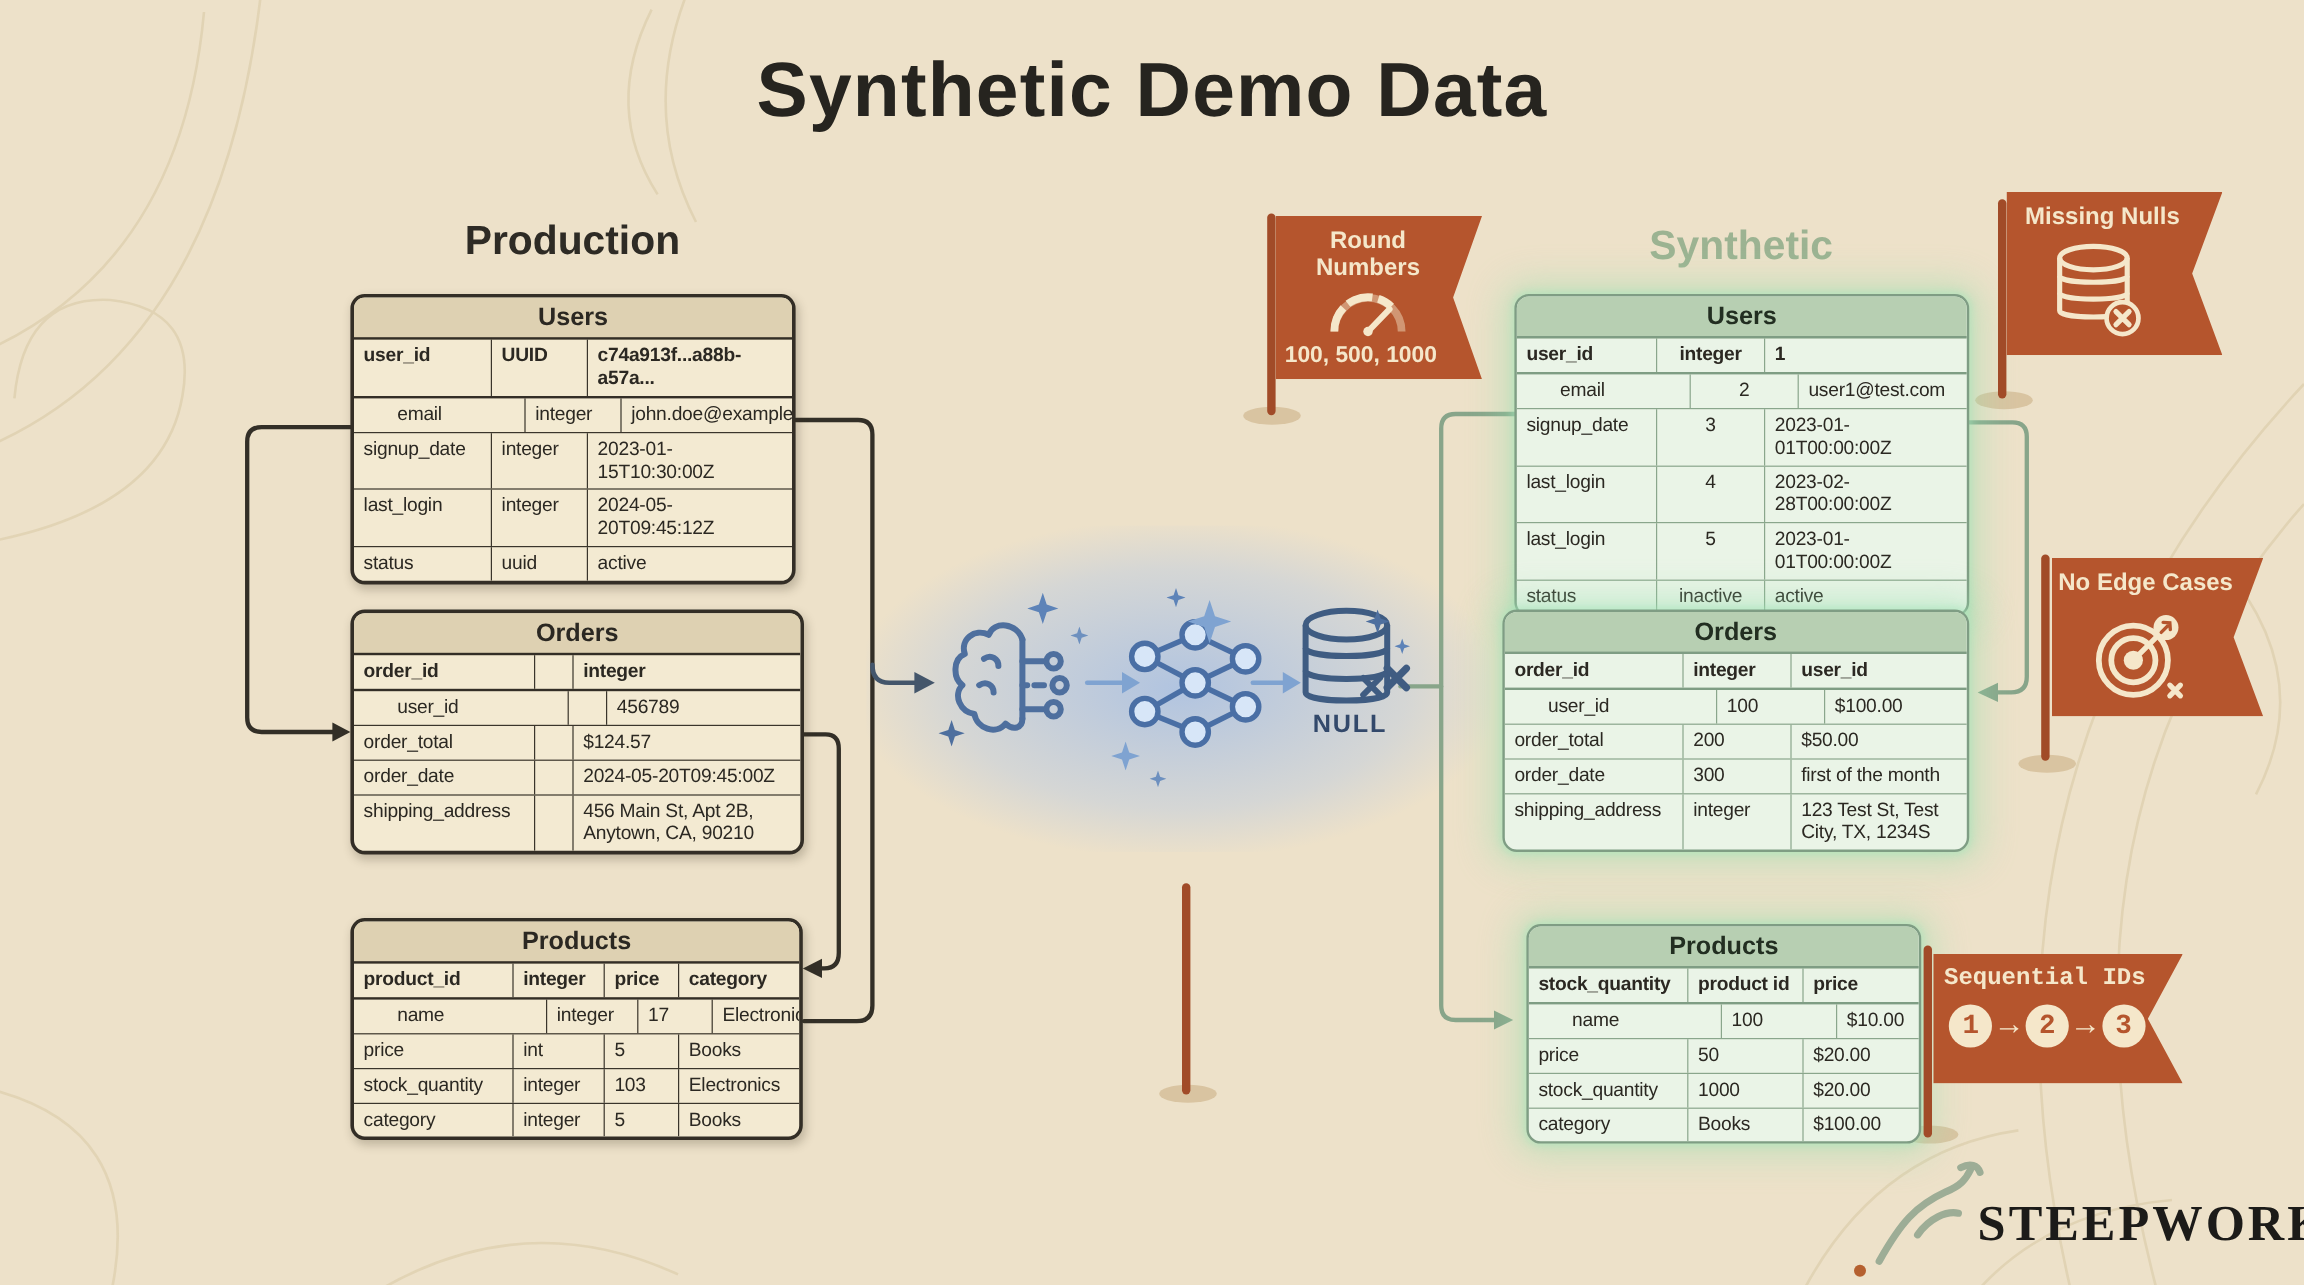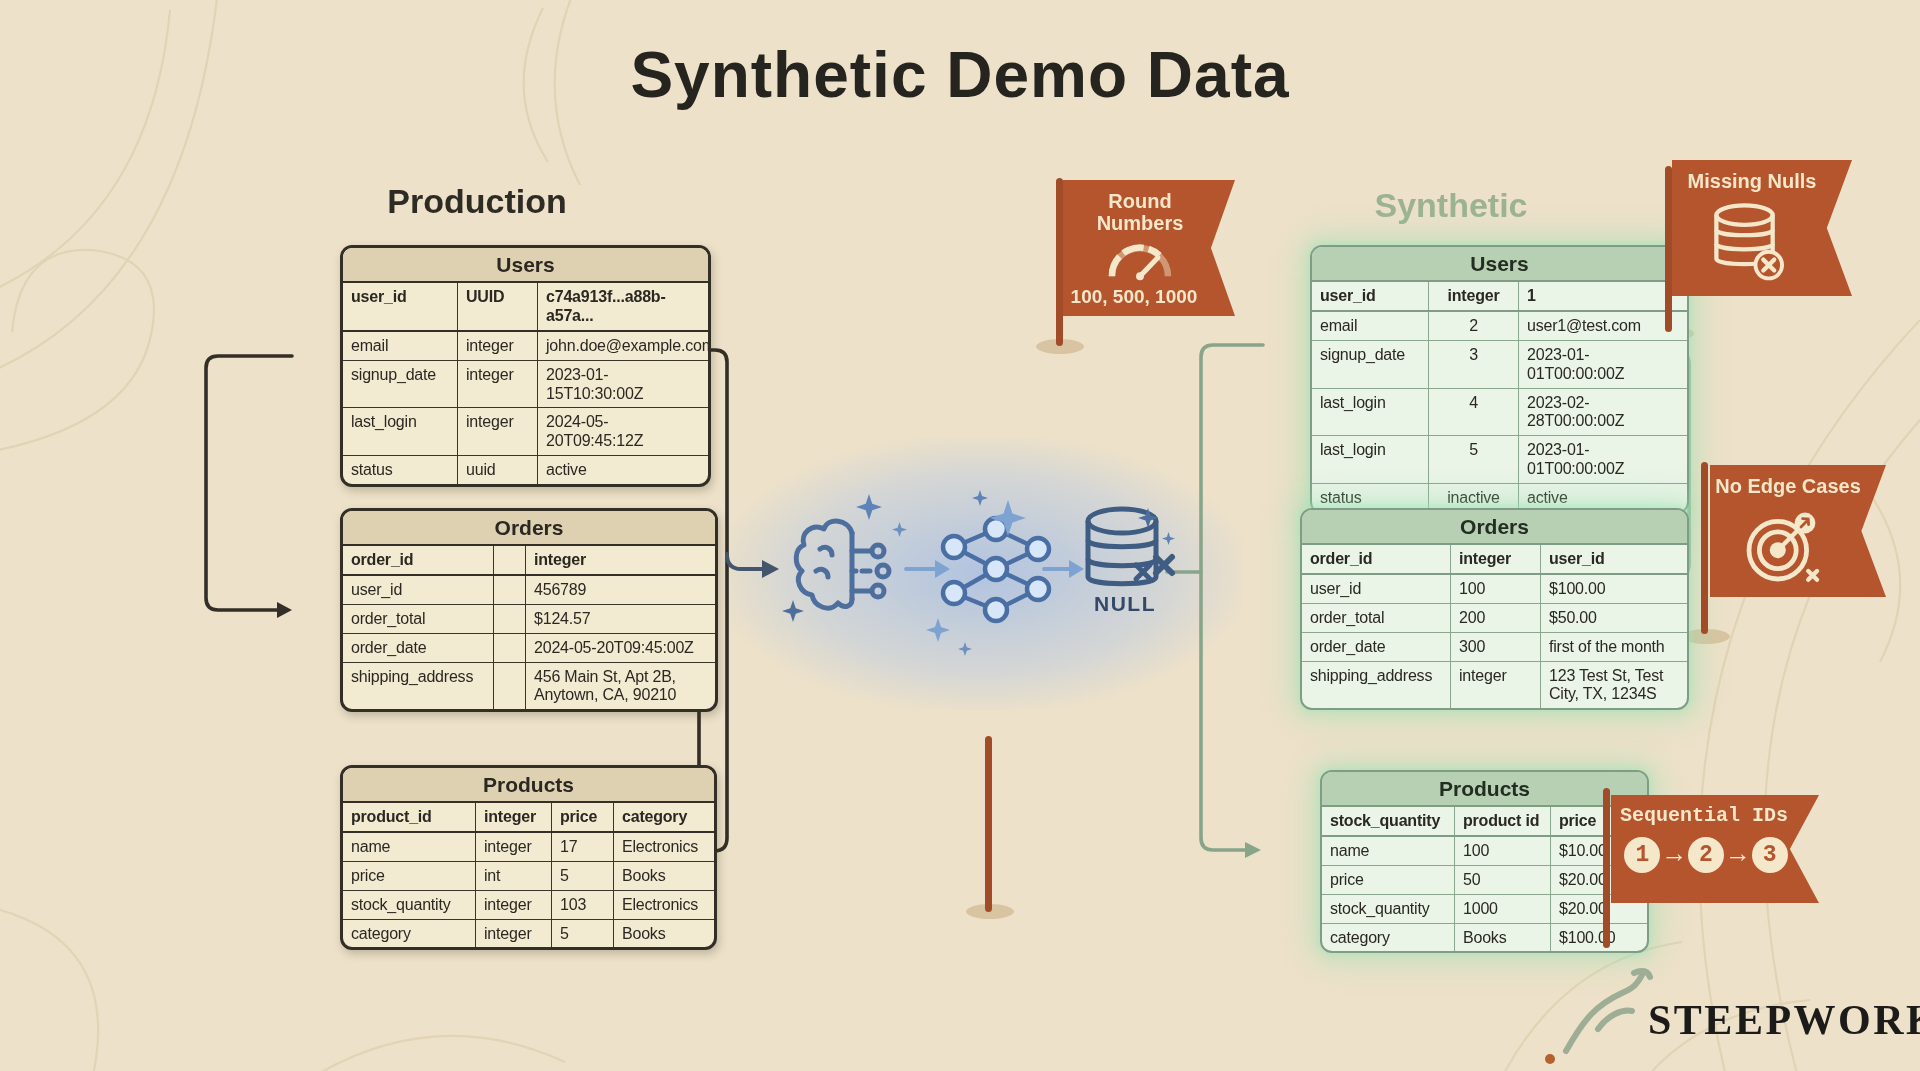--- a/index.html
+++ b/index.html
@@ -11,35 +11,35 @@
   .contours{position:absolute;inset:0;z-index:0}
 
   
   .main-title{position:absolute;left:0;top:38px;width:100%;text-align:center;
     font-size:64px;font-weight:bold;letter-spacing:1px;color:#26241f;z-index:3;}
   .sec-head{position:absolute;font-size:34px;font-weight:bold;text-align:center;z-index:3;}
   .sec-prod{left:292px;top:182px;width:370px;color:#2e2b25;}
   .sec-syn{left:1262px;top:186px;width:378px;color:#9cb392;}
 
   
-  .tbl{position:absolute;z-index:3;border-radius:12px;overflow:hidden;box-sizing:border-box;margin-left:48px;}
+  .tbl{position:absolute;z-index:3;border-radius:12px;overflow:hidden;box-sizing:border-box;}
   .prod{background:#f3ead2;border:3px solid #332e26;box-shadow:2px 4px 8px rgba(60,50,30,.25);}
   .synt{background:#eaf4e7;border:2.5px solid #7f9d84;
         box-shadow:0 0 28px 10px rgba(150,225,175,.45), 0 0 6px 2px rgba(170,230,190,.5);}
   .tbl-title{font-weight:bold;text-align:center;font-size:21px;padding:5px 0 4px;}
   .prod .tbl-title{background:#ded1b2;border-bottom:2.5px solid #332e26;}
   .synt .tbl-title{background:#b7cfb2;border-bottom:2.5px solid #7f9d84;color:#222e21;}
   .tbl-row{display:grid;}
   .tbl-row + .tbl-row{border-top:1.7px solid;}
   .prod .tbl-row + .tbl-row{border-color:#3a352b;}
   .synt .tbl-row + .tbl-row{border-color:#8aa68c;}
   .tbl-row.schema{border-bottom:2.5px solid;}
   .prod .tbl-row.schema{border-color:#332e26;}
   .synt .tbl-row.schema{border-color:#7f9d84;}
-  .tbl-row.schema + .tbl-row{border-top:none;}
+  .tbl-row.schema + .tbl-row{border-top:none;padding-left:28px;}
   .tbl-cell{padding:5px 8px 4px;font-size:16px;line-height:1.18;letter-spacing:-0.2px;
             white-space:pre-line;overflow:hidden;}
   .tbl-cell + .tbl-cell{border-left:1.7px solid;}
   .prod .tbl-cell + .tbl-cell{border-color:#3a352b;}
   .synt .tbl-cell + .tbl-cell{border-color:#8aa68c;}
   .schema .tbl-cell{font-weight:bold;}
   .t-pu .tbl-row{grid-template-columns:114px 80px 1fr;}
   .t-po .tbl-row{grid-template-columns:150px 32px 1fr;}
   .t-pp .tbl-row{grid-template-columns:132px 76px 62px 1fr;}
   .t-su .tbl-row{grid-template-columns:116px 90px 1fr;}

